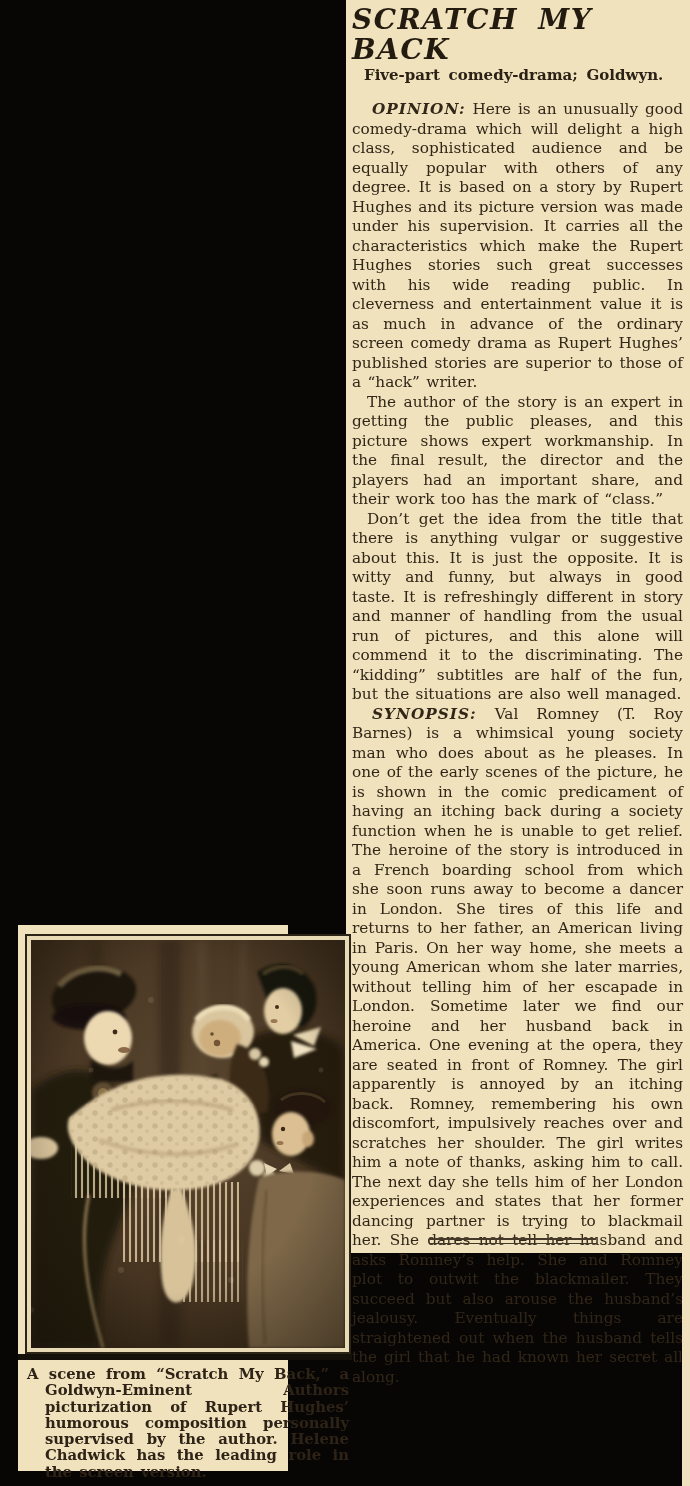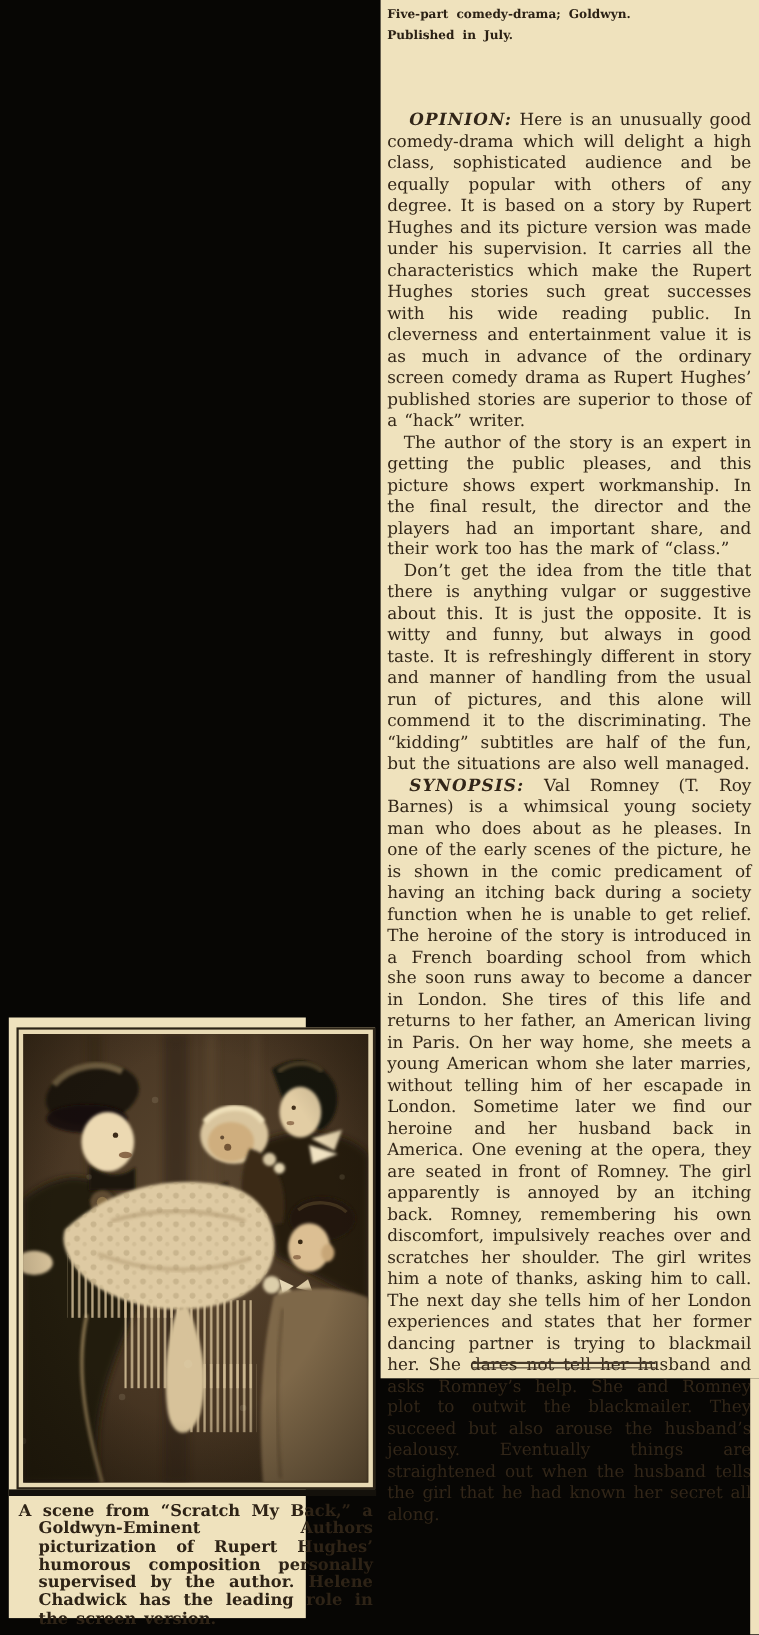--- a/index.html
+++ b/index.html
@@ -12,59 +12,59 @@
   .panel{position:absolute;background:#efe2bd;}
   
   .col-right{left:346px;top:0;width:344px;height:1253px;}
   .right-sliver{left:682px;top:1253px;width:8px;height:233px;}
   .film-header{position:absolute;left:6px;top:4px;width:332px;color:#2b2115;}
   .star-line{font-size:17.5px;font-weight:700;word-spacing:4px;line-height:20px;}
   .film-title{
     margin:1px 0 1px 0;font-size:28px;font-weight:600;font-style:italic;
     letter-spacing:1.5px;word-spacing:9px;line-height:30px;color:#241b10;
   }
-  .meta-line{font-size:11px;font-weight:700;word-spacing:3.5px;line-height:18.8px;}
+  .meta-line{font-size:15px;font-weight:700;word-spacing:3.5px;line-height:18.8px;margin-left:12px;}
   .body-text{
     position:absolute;left:6px;top:100px;width:331px;
     font-size:15.3px;line-height:19.5px;color:#322618;
     text-align:justify;word-spacing:1.5px;
   }
   .body-text p{margin:0;}
   .para.lead-para{text-indent:20px;}
   .para.indent{text-indent:15px;}
   .lead{font-style:italic;letter-spacing:1px;font-weight:bold;}
   .divider{
     position:absolute;left:84px;top:1141px;width:166px;height:3px;
     border-top:2px solid #45392a;border-bottom:1px solid #45392a;
   }
   
   .divider{top:auto;bottom:9px;}
   
-  .col-left{left:8px;top:925px;width:270px;height:546px;}
+  .col-left{left:18px;top:925px;width:270px;height:546px;}
   .photo-frame{
     position:absolute;left:7px;top:9px;width:326px;height:420px;
     box-sizing:border-box;border:2px solid #2c2417;background:#e8dab4;
     padding:4px;margin:0;
   }
   .photo-frame svg{display:block;width:314px;height:408px;}
   .photo-rule{position:absolute;left:0;top:429px;width:334px;height:6px;background:#14110b;}
   .caption{
     position:absolute;left:9px;top:441px;width:322px;
     font-size:14.8px;font-weight:700;line-height:16.3px;color:#2e2316;
     text-align:justify;word-spacing:2px;
     padding-left:18px;text-indent:-18px;box-sizing:border-box;
   }
 </style>
 </head>
 <body>
 
 <section class="panel col-right">
   <header class="film-header">
+    <h1 class="film-title">SCRATCH MY BACK</h1>
     <div class="meta-line">Five-part comedy-drama; Goldwyn.</div>
-    <div class="meta-line">Published in July.</div>
   </header>
 
   <div class="body-text">
     <p class="para lead-para"><span class="lead">OPINION:</span> <span>Here is an unusually good comedy-drama which will delight a high class, sophisticated audience and be equally popular with others of any degree. It is based on a story by Rupert Hughes and its picture version was made under his supervision. It carries all the characteristics which make the Rupert Hughes stories such great successes with his wide reading public. In cleverness and entertainment value it is as much in advance of the ordinary screen comedy drama as Rupert Hughes’ published stories are superior to those of a “hack” writer.</span></p>
     <p class="para indent">The author of the story is an expert in getting the public pleases, and this picture shows expert workmanship. In the final result, the director and the players had an important share, and their work too has the mark of “class.”</p>
     <p class="para indent">Don’t get the idea from the title that there is anything vulgar or suggestive about this. It is just the opposite. It is witty and funny, but always in good taste. It is refreshingly different in story and manner of handling from the usual run of pictures, and this alone will commend it to the discriminating. The “kidding” subtitles are half of the fun, but the situations are also well managed.</p>
     <p class="para lead-para"><span class="lead">SYNOPSIS:</span> <span>Val Romney (T. Roy Barnes) is a whimsical young society man who does about as he pleases. In one of the early scenes of the picture, he is shown in the comic predicament of having an itching back during a society function when he is unable to get relief. The heroine of the story is introduced in a French boarding school from which she soon runs away to become a dancer in London. She tires of this life and returns to her father, an American living in Paris. On her way home, she meets a young American whom she later marries, without telling him of her escapade in London. Sometime later we find our heroine and her husband back in America. One evening at the opera, they are seated in front of Romney. The girl apparently is annoyed by an itching back. Romney, remembering his own discomfort, impulsively reaches over and scratches her shoulder. The girl writes him a note of thanks, asking him to call. The next day she tells him of her London experiences and states that her former dancing partner is trying to blackmail her. She dares not tell her husband and asks Romney’s help. She and Romney plot to outwit the blackmailer. They succeed but also arouse the husband’s jealousy. Eventually things are straightened out when the husband tells the girl that he had known her secret all along.</span></p>
   </div>
 
   <div class="divider"></div>

